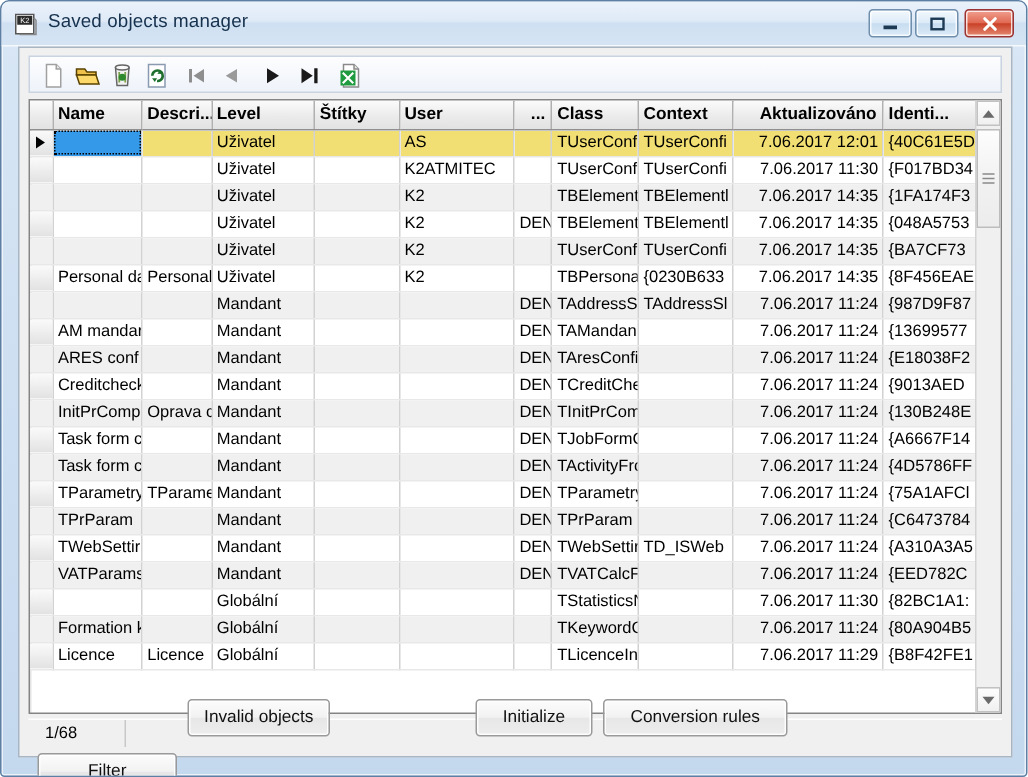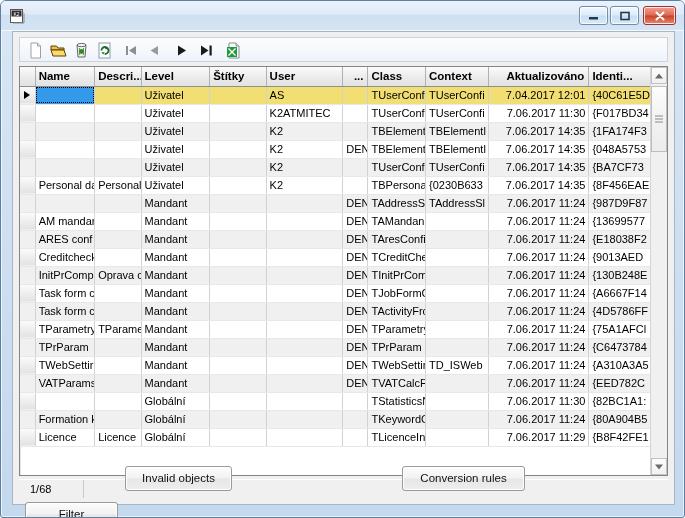--- a/index.html
+++ b/index.html
@@ -234,20 +234,21 @@
 
   <div id="titlebar">
     <span id="title-icon">
       <svg width="15" height="15" viewBox="0 0 15 15">
         <rect x="0.5" y="0.5" width="12" height="13" fill="#ffffff" stroke="#555" stroke-width="1"></rect>
         <rect x="1.5" y="1.5" width="10" height="6" fill="#2b2b2b"></rect>
         <text x="6.5" y="6.6" font-size="5" fill="#ffffff" text-anchor="middle" font-family="Liberation Sans, sans-serif">K2</text>
         <path d="M12.5 3 L14 4.5 L14 14 L3 14" fill="none" stroke="#888" stroke-width="1"></path>
       </svg>
     </span>
+    <span id="title-text">Saved objects manager</span>
 
     <div class="winbtn" id="btn-min">
       <svg width="12" height="10" viewBox="0 0 12 10">
         <rect x="1" y="6" width="9" height="2.5" fill="#1d3a55"></rect>
       </svg>
     </div>
     <div class="winbtn" id="btn-max">
       <svg width="12" height="11" viewBox="0 0 12 11">
         <rect x="2" y="2" width="8" height="7" fill="none" stroke="#1d3a55" stroke-width="1.6"></rect>
       </svg>
@@ -368,21 +369,21 @@
                   <span class="arrowmark"></span>
                 </td>
                 <td class=" selcell"></td>
                 <td></td>
                 <td>Uživatel</td>
                 <td></td>
                 <td>AS</td>
                 <td class="num"></td>
                 <td>TUserConfi</td>
                 <td>TUserConfi</td>
-                <td class="num">7.04.2017 12:01</td>
+                <td class="num">7.06.2017 12:01</td>
                 <td>{40C61E5D</td>
               </tr>
               <tr>
                 <td class="rowmark"></td>
                 <td></td>
                 <td></td>
                 <td>Uživatel</td>
                 <td></td>
                 <td>K2ATMITEC</td>
                 <td class="num"></td>
@@ -645,18 +646,19 @@
           </div>
       </div>
     </div>
 
     <div id="statusbar">
       <div id="status-panel">1/68</div>
     </div>
 
     <div id="buttonbar">
       <div class="dlgbtn" style="left:12px;  width:93px;margin-top:36px;">Filter</div>
-      <div class="dlgbtn" style="left:112px; width:107px;">Invalid objects</div>
+      <div class="dlgbtn" style="left:112px; width:95px;">Invalid objects</div>
+      <div class="dlgbtn" style="left:304px; width:78px;">Initialize</div>
       <div class="dlgbtn" style="left:389px; width:123px;">Conversion rules</div>
     </div>
 
   </div>
 </div>
 
 </body></html>

